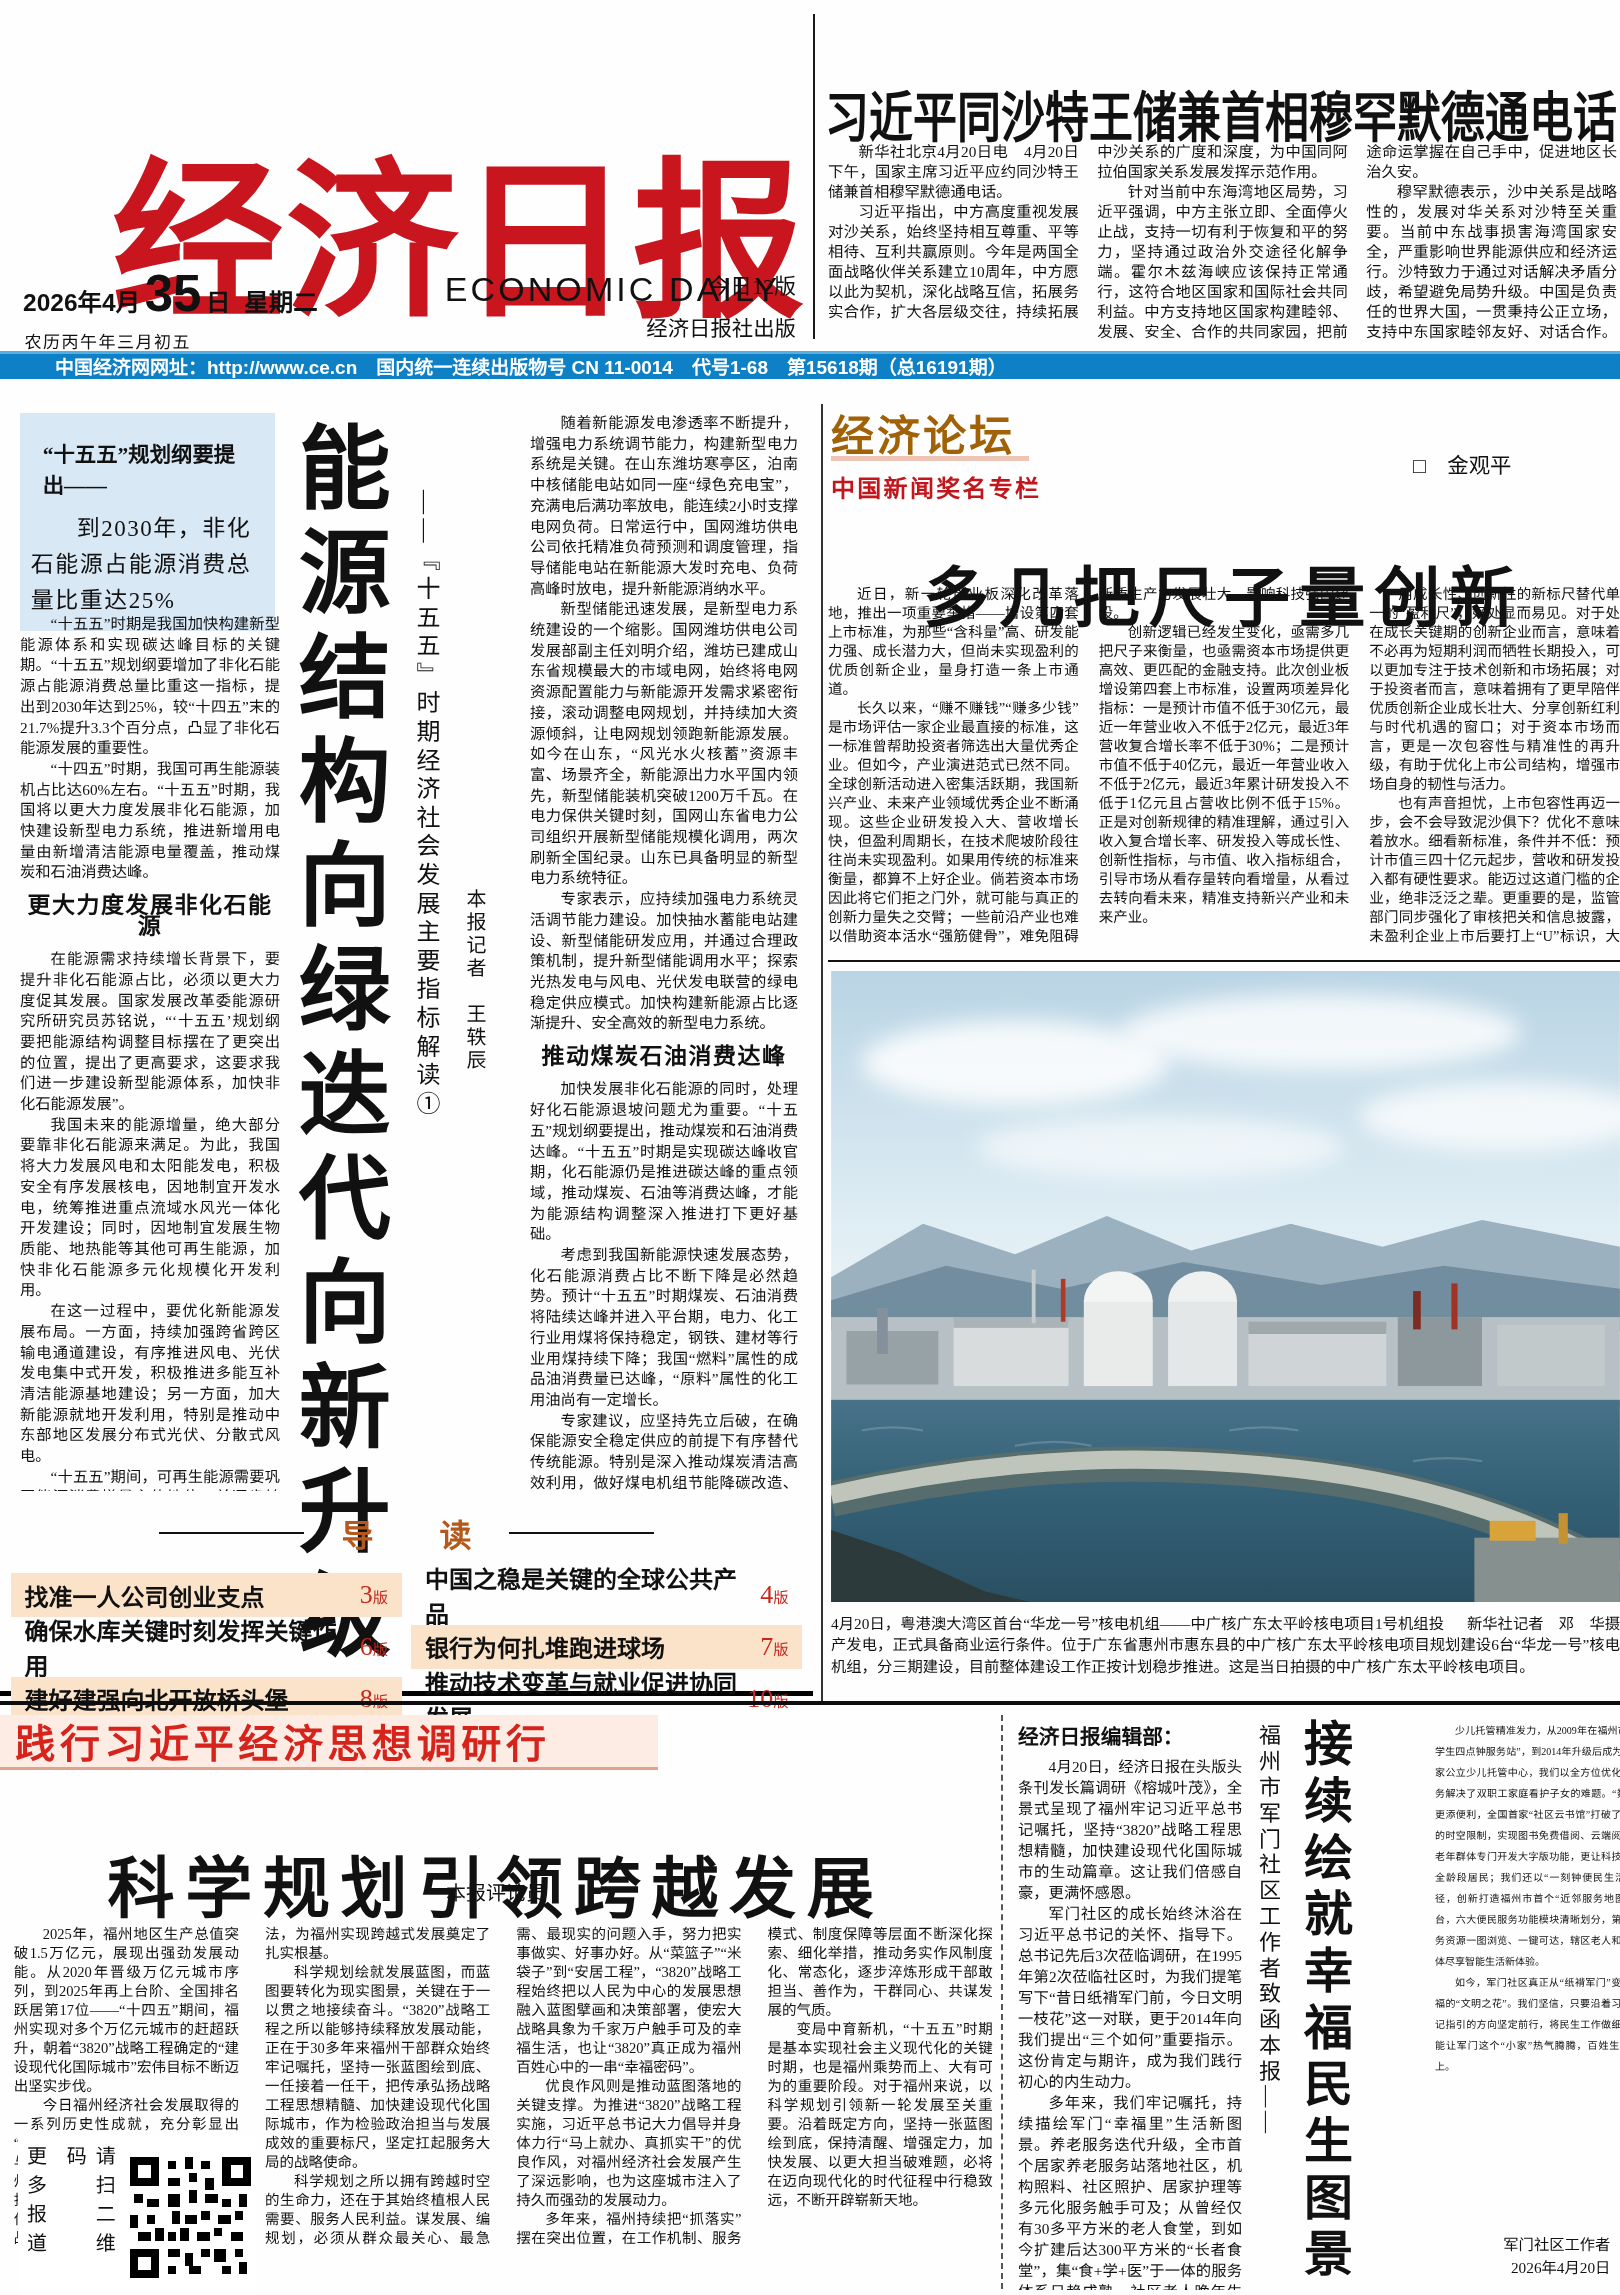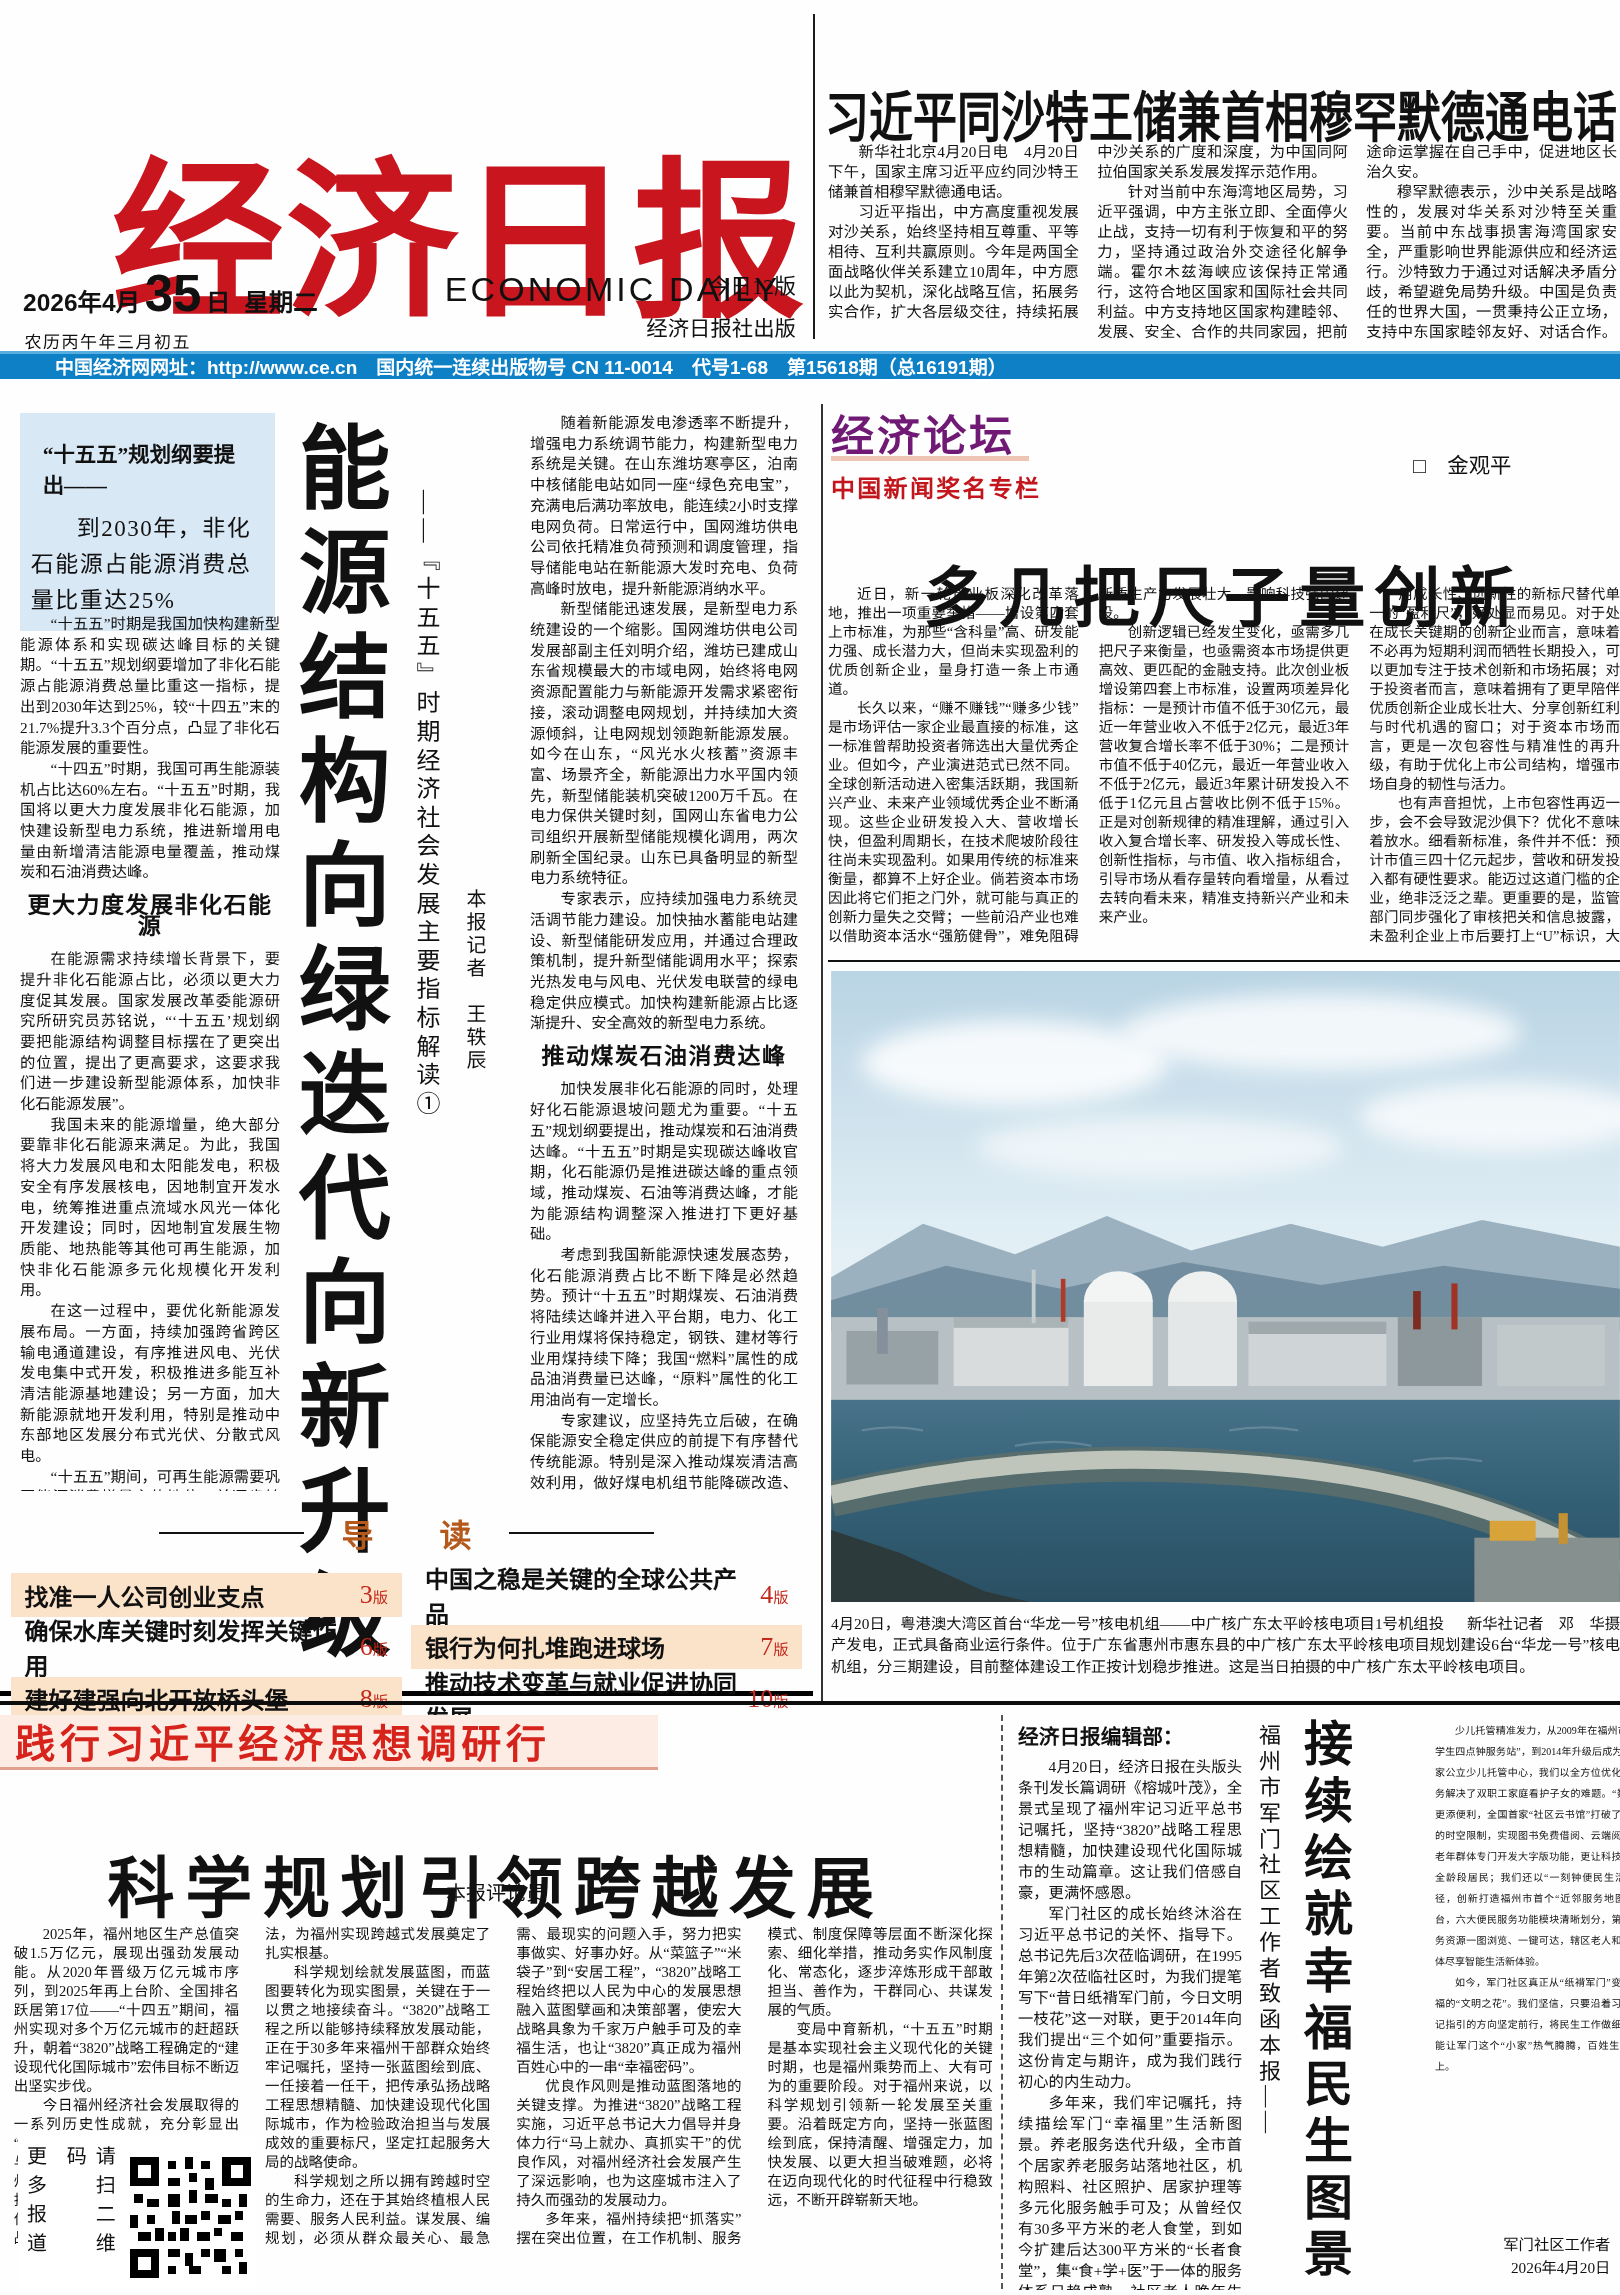--- a/index.html
+++ b/index.html
@@ -43,21 +43,21 @@
   .daodu-titlerow{display:flex;align-items:center;justify-content:center;gap:20px;margin-top:15.3px;}
   .daodu-rule{width:145px;height:2.3px;background:#111;}
   .daodu-title{font-size:32px;font-weight:700;color:#b4591b;letter-spacing:17px;text-indent:17px;}
   .daodu-grid{display:grid;grid-template-columns:1fr 1fr;column-gap:9.2px;row-gap:7.7px;margin:17px 10.7px 0 10.7px;}
   .daodu-item{height:44px;display:flex;justify-content:space-between;align-items:center;padding:0 13.8px;}
   .daodu-item.peach{background:#fbe3c9;}
   .daodu-item .t{font-size:24px;font-weight:700;font-family:"Liberation Sans",sans-serif;}
   .daodu-item .pg{color:#c3291c;white-space:nowrap;}
   .daodu-item .pg .n{font-size:26px;} .daodu-item .pg .b{font-size:15.3px;}
   
-  .forum-label{left:831px;top:401px;font-size:43px;font-weight:900;color:#701a75;letter-spacing:3.1px;}
+  .forum-label{left:831px;top:401px;font-size:43px;font-weight:900;color:#a16207;letter-spacing:3.1px;}
   .forum-label-bar{left:831px;top:456px;width:198px;height:5.4px;background:#eec5b4;}
   .forum-sublabel{left:831px;top:469px;font-size:24px;font-weight:700;color:#c3161c;letter-spacing:2.3px;}
   .forum-author{left:1413px;top:448px;font-size:21.4px;}
   .forum-headline{left:828px;top:489px;width:792px;text-align:center;font-size:66px;font-weight:900;
     letter-spacing:9.2px;white-space:nowrap;}
   .forum-body{left:828px;top:585px;width:792px;height:369px;overflow:hidden;
     column-count:3;column-gap:20px;font-size:14.5px;line-height:19px;}
   .forum-divider{left:828px;top:960px;width:792px;height:2.3px;background:#111;}
   
   .photo{left:831px;top:971px;width:789px;height:631px;overflow:hidden;}

